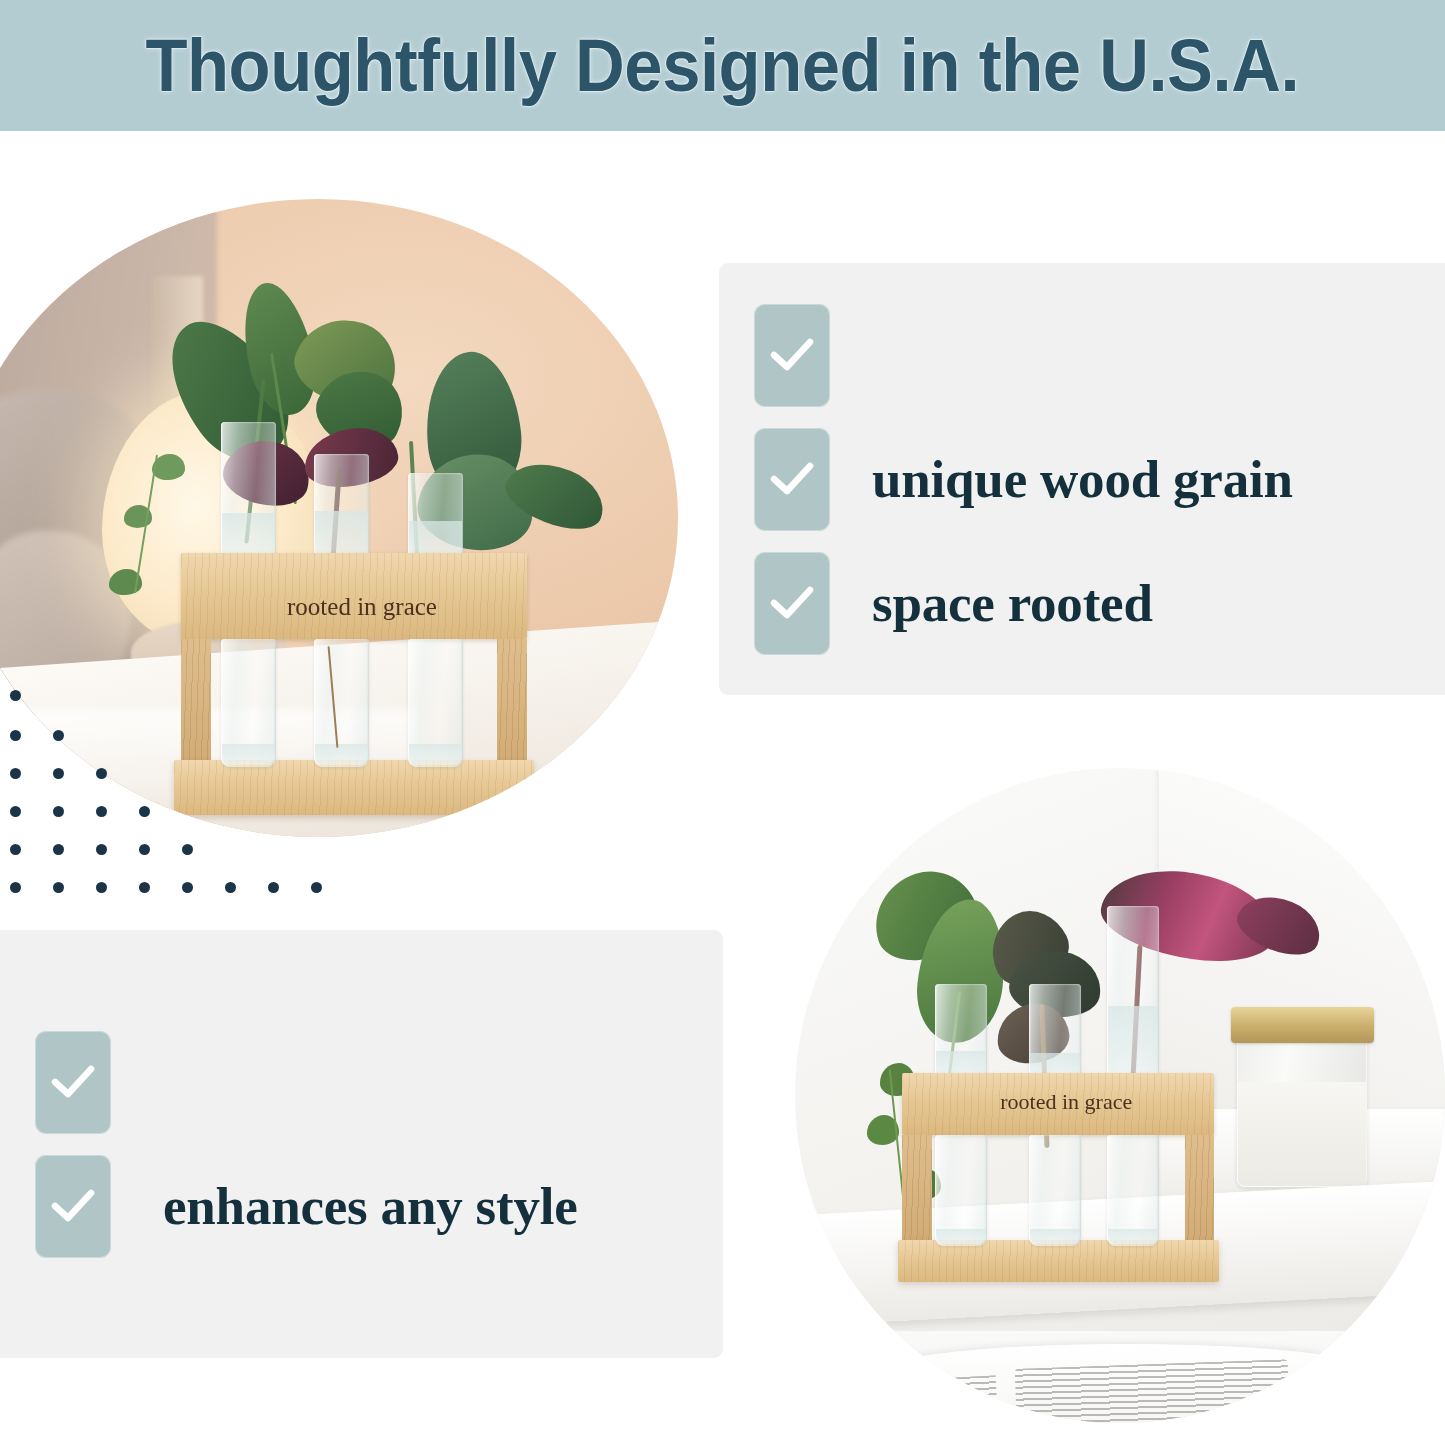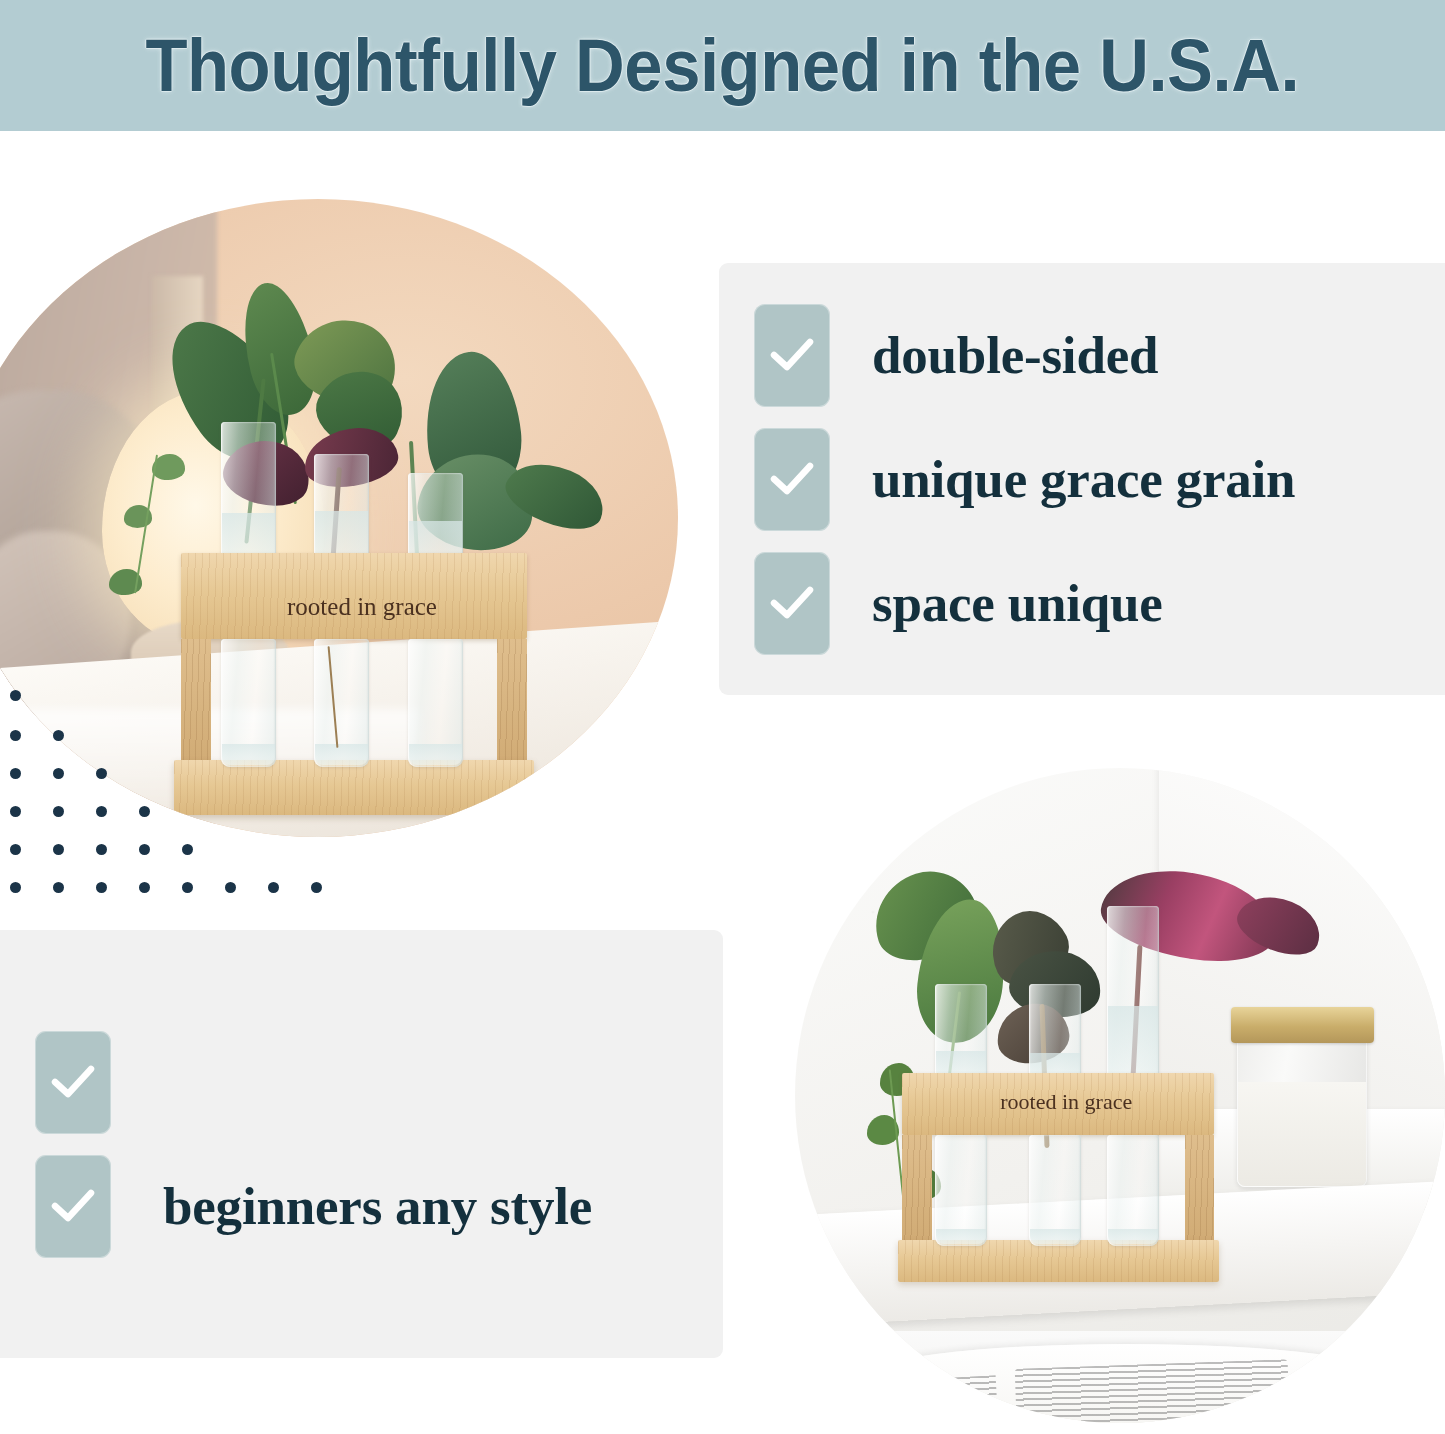--- a/index.html
+++ b/index.html
@@ -419,39 +419,38 @@
 
 <div class="feature-panel panel-right">
   <div class="feature-list">
 
     <div class="feature-row">
       <div class="check-box">
         <svg width="46" height="40" viewBox="0 0 46 40" fill="none">
           <path d="M5 20 L18 32 L41 7" stroke="#ffffff" stroke-width="6.5" stroke-linecap="round" stroke-linejoin="round"></path>
         </svg>
       </div>
-      <div class="feature-label">double-sided</div>
     </div>
 
     <div class="feature-row">
       <div class="check-box">
         <svg width="46" height="40" viewBox="0 0 46 40" fill="none">
           <path d="M5 20 L18 32 L41 7" stroke="#ffffff" stroke-width="6.5" stroke-linecap="round" stroke-linejoin="round"></path>
         </svg>
       </div>
-      <div class="feature-label">unique grace grain</div>
+      <div class="feature-label">unique wood grain</div>
     </div>
 
     <div class="feature-row">
       <div class="check-box">
         <svg width="46" height="40" viewBox="0 0 46 40" fill="none">
           <path d="M5 20 L18 32 L41 7" stroke="#ffffff" stroke-width="6.5" stroke-linecap="round" stroke-linejoin="round"></path>
         </svg>
       </div>
-      <div class="feature-label">space unique</div>
+      <div class="feature-label">space rooted</div>
     </div>
 
   </div>
 </div>
 
 <div class="feature-panel panel-left">
   <div class="feature-list">
 
     <div class="feature-row">
       <div class="check-box">
@@ -461,21 +460,21 @@
       </div>
     </div>
 
 
     <div class="feature-row">
       <div class="check-box">
         <svg width="46" height="40" viewBox="0 0 46 40" fill="none">
           <path d="M5 20 L18 32 L41 7" stroke="#ffffff" stroke-width="6.5" stroke-linecap="round" stroke-linejoin="round"></path>
         </svg>
       </div>
-      <div class="feature-label">beginners any style</div>
+      <div class="feature-label">enhances any style</div>
     </div>
 
   </div>
 </div>
 
 <div class="photo-circle photo-two">
   <div class="scene">
     <div class="s2-wall"></div>
     <div class="s2-wall-tex"></div>
     <div class="s2-shelf-back"></div>

